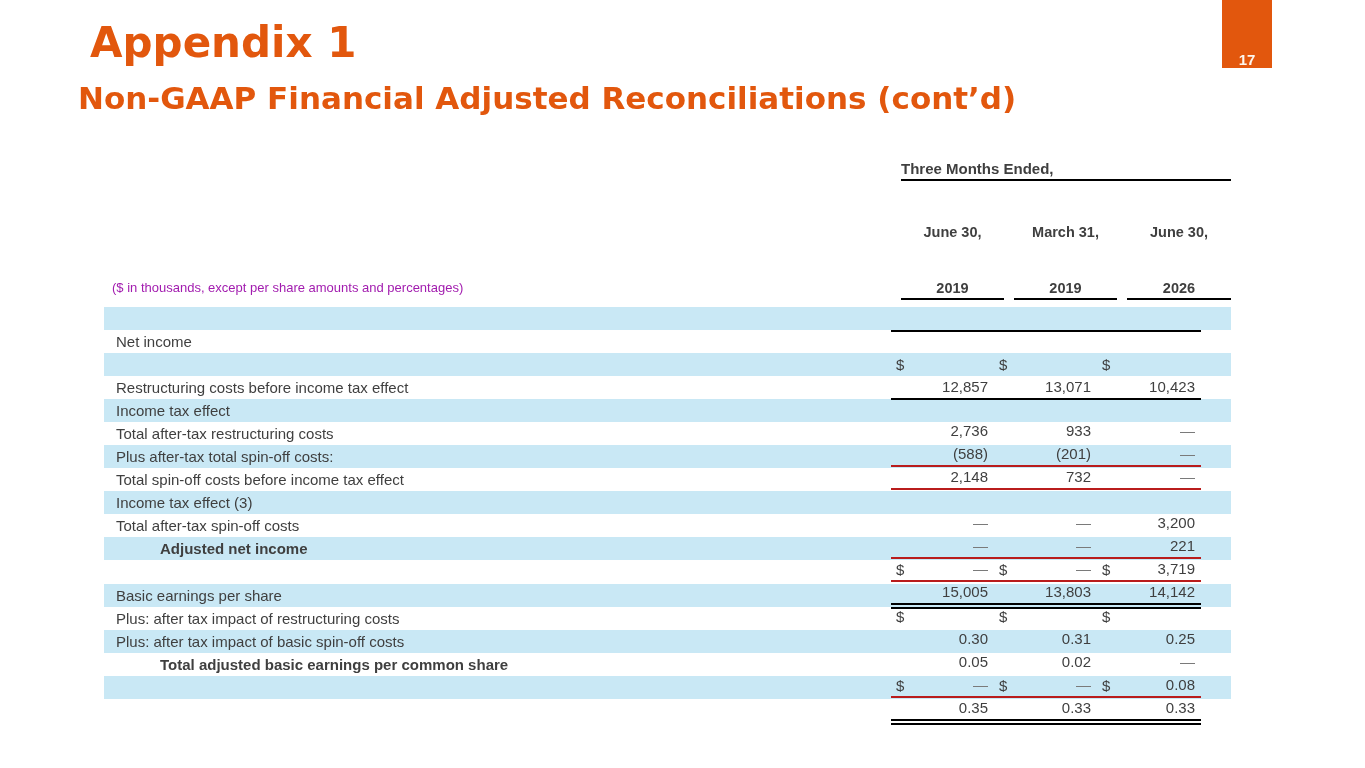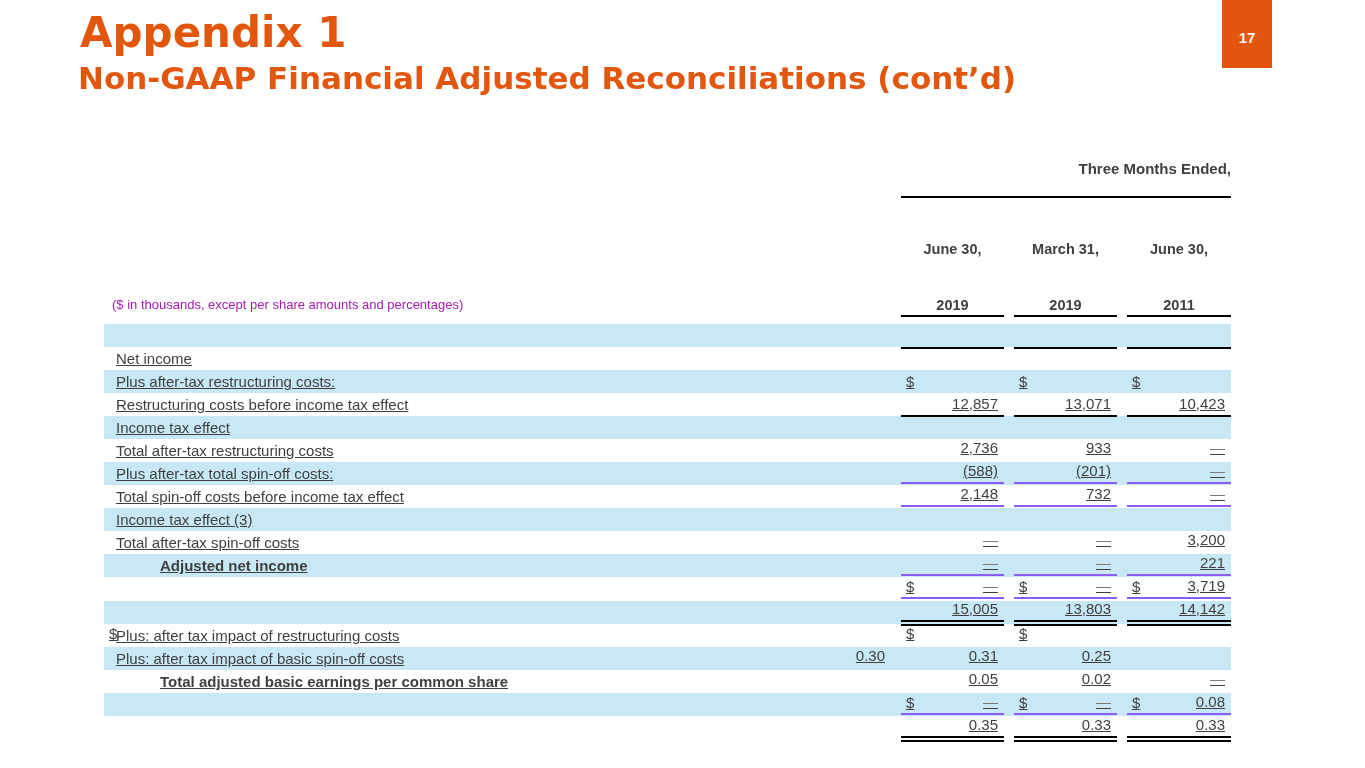--- a/index.html
+++ b/index.html
@@ -11,91 +11,89 @@
     font-family:"Liberation Sans",sans-serif;
     color:#3f3f3f;
   }
   
   .title-block{
     position:absolute;left:78px;top:6px;
     font-family:"DejaVu Sans",sans-serif;
     color:#e2570d;
   }
   .title-block h1{
-    margin:2px;font-size:42px;line-height:50px;font-weight:bold;letter-spacing:0px;
+    margin:12px;font-size:42px;line-height:50px;font-weight:bold;letter-spacing:0px;
   }
   .title-block h2{
     margin:0;font-size:31px;line-height:37px;font-weight:bold;
   }
   .page-badge{
     position:absolute;left:1222px;top:0;width:50px;height:68px;
     background:#e2570d;
-    display:flex;align-items:center;justify-content:center;
+    display:flex;align-items:flex-end;justify-content:center;
     color:#fdf6ee;font-size:15px;font-weight:bold;
     padding-top:6px;box-sizing:border-box;
   }
   
   .fin-table{
     position:absolute;left:104px;top:160px;width:1127px;
     font-size:15px;
   }
   .thead{
     display:grid;
     grid-template-columns:787px 103px 103px 104px;
     column-gap:10px;
   }
   .period-header{
     grid-column:2 / 5;
-    text-align:right;font-weight:bold;font-size:15px;
+    text-align:left;font-weight:bold;font-size:15px;
     border-bottom:2px solid #000;
-    padding-bottom:19px;
+    padding-bottom:2px;
     color:#3f3f3f;
   }
   .units-note{
     grid-column:1;
     align-self:end;
     font-size:13px;color:#a21caf;
     padding:0 0 5px 8px;
   }
   .date-col{
     text-align:center;font-weight:bold;font-size:14.5px;line-height:16px;
     padding:3px 0 2px 0;
     border-bottom:2px solid #000;
     color:#3f3f3f;
   }
   .date-col span{display:block;margin-top:40px;}
   .tbody{margin-top:7px;}
   .trow{
     display:grid;
     grid-template-columns:787px 103px 103px 104px;
-    column-gap:10px;
     height:23px;
     align-items:stretch;
-    text-decoration:underline;
   }
   .trow.shaded{background:#c9e8f5;}
   .trow.spacer{height:24px;background:transparent;}
   .tlabel{
     padding-left:12px;
     line-height:23px;
     white-space:nowrap;
     overflow:hidden;
   }
   .tlabel.bold{font-weight:bold;margin-left:44px;}
   .tcell{
     display:flex;justify-content:flex-end;align-items:center;
     padding:0 6px 0 5px;
     box-sizing:border-box;
     line-height:22px;
   }
   .tcell .dsign{margin-right:auto;}
   .tcell .num{text-align:right;margin-top:44px;}
   .tcell .num.dash{color:#7a7a7a;}
   .rule-topbottom{border-top:2px solid #000;border-bottom:2px solid #000;}
-  .rule-bottom{border-bottom:2px solid #8b5cf6;align-items:flex-end;}
+  .rule-bottom{border-bottom:2px solid #b91c1c;align-items:flex-end;}
   .rule-double{border-bottom:6px double #000;}
 </style>
 </head>
 <body>
 
 <div class="slide">
 
   <div class="title-block">
     <h1>Appendix 1</h1>
     <h2>Non-GAAP Financial Adjusted Reconciliations (cont’d)</h2>
@@ -112,21 +110,21 @@
       <div class="date-col">
         <span>June 30,</span>
         <span>2019</span>
       </div>
       <div class="date-col">
         <span>March 31,</span>
         <span>2019</span>
       </div>
       <div class="date-col">
         <span>June 30,</span>
-        <span>2011</span>
+        <span>2026</span>
       </div>
     </div>
     <div class="tbody">
         <div class="trow shaded">
           <div class="tlabel"></div>
           <div class="tcell rule-none"></div>
           <div class="tcell rule-none"></div>
           <div class="tcell rule-none"></div>
         </div>
         <div class="trow">
@@ -138,21 +136,20 @@
           <div class="tcell rule-topbottom">
             <span class="dsign">$</span>
             <span class="num">13,071</span>
           </div>
           <div class="tcell rule-topbottom">
             <span class="dsign">$</span>
             <span class="num">10,423</span>
           </div>
         </div>
         <div class="trow shaded">
-          <div class="tlabel">Plus after-tax restructuring costs:</div>
           <div class="tcell rule-none"></div>
           <div class="tcell rule-none"></div>
           <div class="tcell rule-none"></div>
         </div>
         <div class="trow">
           <div class="tlabel">Restructuring costs before income tax effect</div>
           <div class="tcell rule-none">
             <span class="num">2,736</span>
           </div>
           <div class="tcell rule-none">
@@ -243,20 +240,21 @@
             <span class="num">14,142</span>
           </div>
         </div>
         <div class="trow spacer">
           <div class="tlabel"></div>
           <div class="tcell rule-none"></div>
           <div class="tcell rule-none"></div>
           <div class="tcell rule-none"></div>
         </div>
         <div class="trow shaded">
+          <div class="tlabel">Basic earnings per share</div>
           <div class="tcell rule-none">
             <span class="dsign">$</span>
             <span class="num">0.30</span>
           </div>
           <div class="tcell rule-none">
             <span class="dsign">$</span>
             <span class="num">0.31</span>
           </div>
           <div class="tcell rule-none">
             <span class="dsign">$</span>

